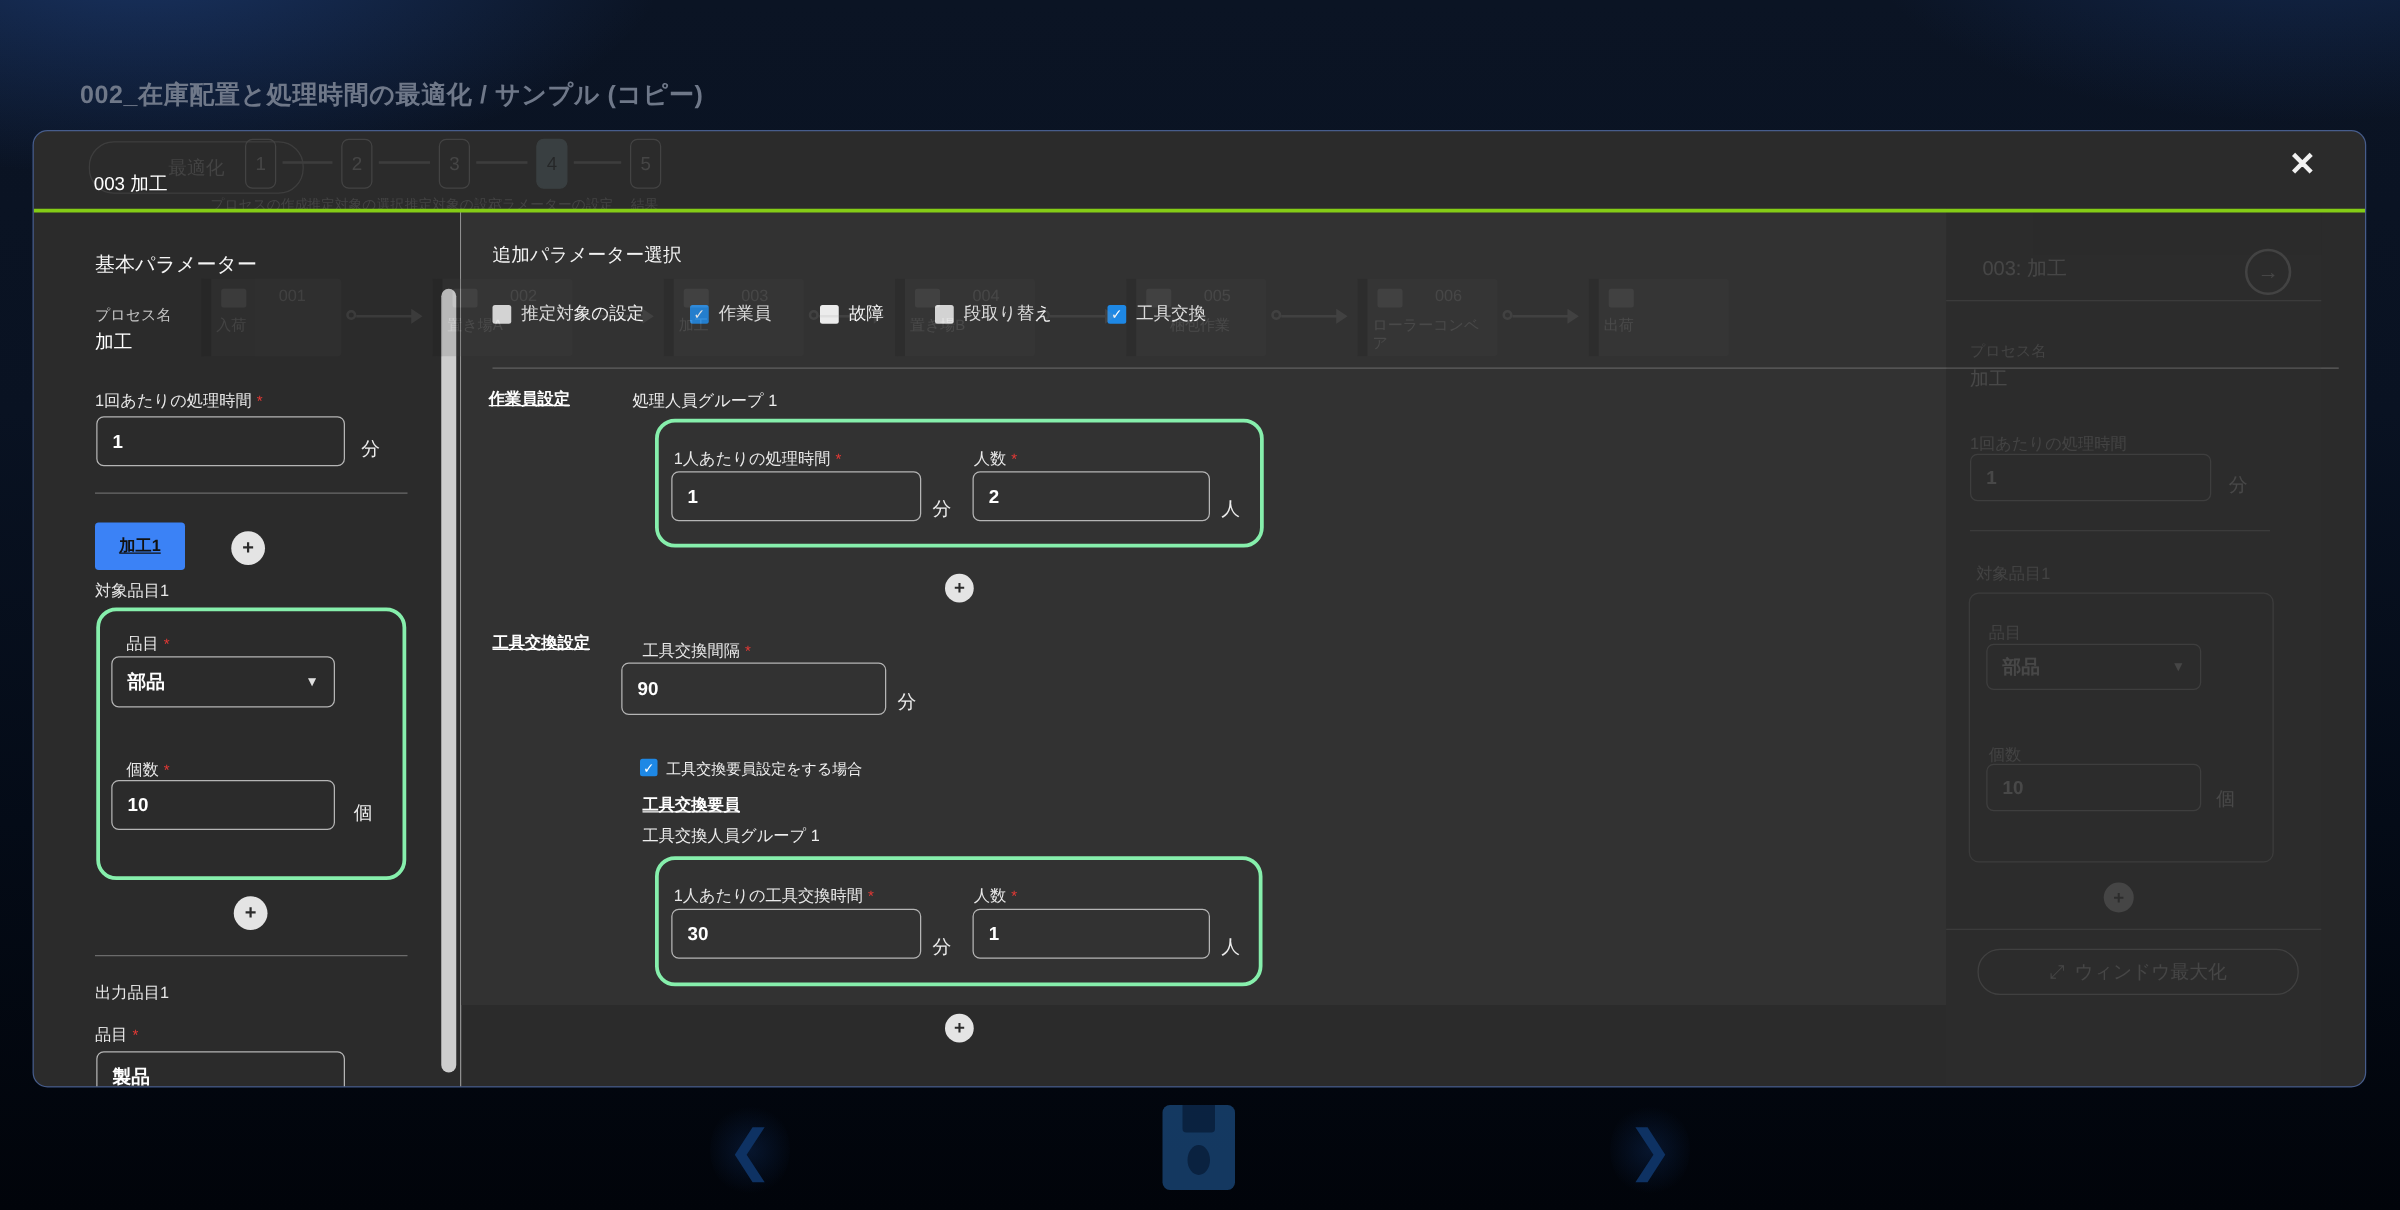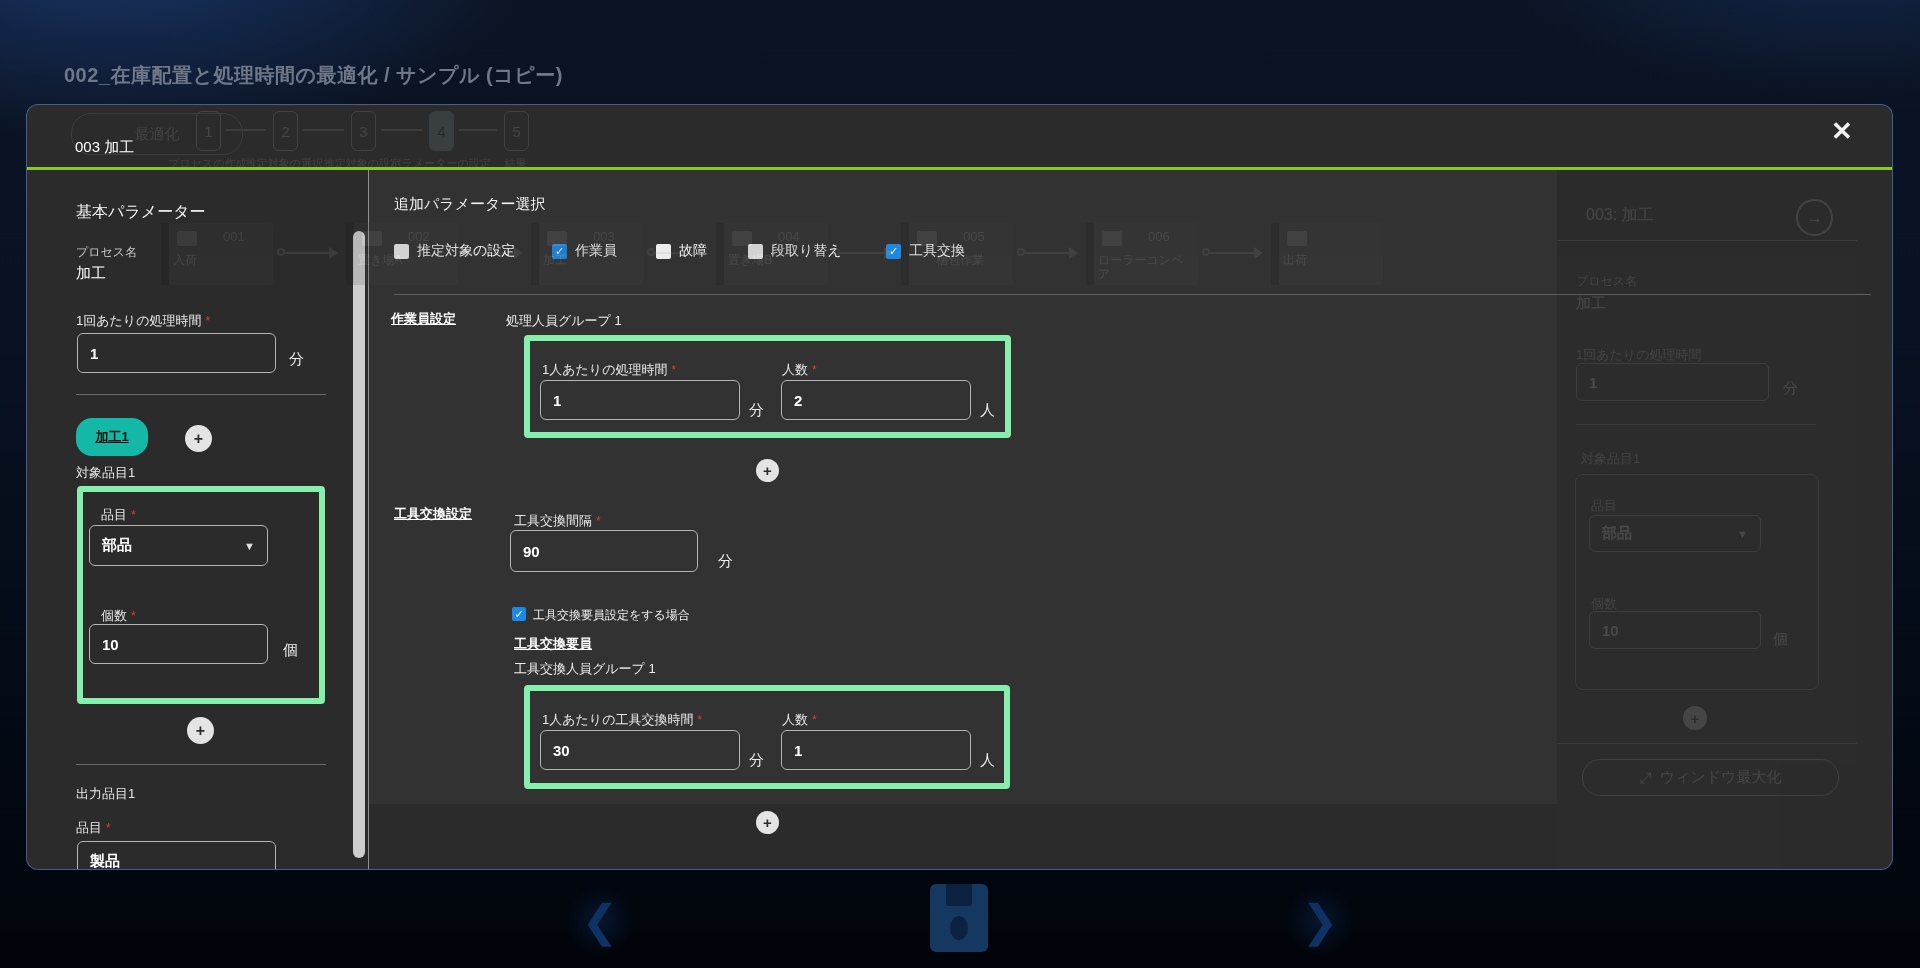--- a/index.html
+++ b/index.html
@@ -31,24 +31,24 @@
   .sidebar{position:absolute;left:0;top:0;width:342px;height:704px;border-right:1px solid #8f8f8f;box-sizing:border-box;}
   .sb-h{position:absolute;left:49px;top:35px;font-size:16px;color:#f5f5f5;}
   .mini-lbl{position:absolute;font-size:12px;color:#c4c4c4;}
   .val-lbl{position:absolute;font-size:15px;color:#fff;}
   .lbl{position:absolute;font-size:13px;color:#e8e8e8;white-space:nowrap;}
   .req{color:#e53935;margin-left:4px;font-size:12px;}
   .input{position:absolute;height:40px;border:1px solid #b5b5b5;border-radius:6px;background:transparent;color:#fff;
     font-size:15px;font-weight:700;display:flex;align-items:center;padding:0 12px;box-sizing:border-box;}
   .unit{position:absolute;font-size:14px;color:#ededed;}
   .divider-h{position:absolute;height:1px;background:#6b6b6b;}
-  .gbox{position:absolute;border:6px solid #86efac;border-radius:4px;box-sizing:border-box;}
+  .gbox{position:absolute;border:3px solid #86efac;border-radius:16px;box-sizing:border-box;}
   .plus{position:absolute;background:#e4e4e4;color:#2b2b2b;border-radius:50%;border:none;cursor:pointer;
     display:flex;align-items:center;justify-content:center;font-weight:700;}
-  .tab-chip{position:absolute;left:49px;top:251px;width:72px;height:38px;background:#14b8a6;border:none;border-radius:16px;
+  .tab-chip{position:absolute;left:49px;top:251px;width:72px;height:38px;background:#3b82f6;border:none;border-radius:3px;
     color:#111;font-size:13px;font-weight:700;text-decoration:underline;display:flex;align-items:center;justify-content:center;cursor:pointer;}
   .select{position:absolute;height:41px;border:1px solid #b5b5b5;border-radius:6px;color:#fff;font-size:15px;font-weight:700;
     display:flex;align-items:center;padding:0 12px;box-sizing:border-box;cursor:pointer;}
   .caret{margin-left:auto;font-size:11px;color:#e0e0e0;}
   .sb-scroll{position:absolute;left:326px;top:64px;width:12px;height:627px;background:#cdcdcd;border-radius:6px;z-index:3;}
 
   
   .main{position:absolute;left:342px;top:0;width:1525px;height:704px;}
   .light-panel{position:absolute;left:0;top:0;width:1188px;height:637px;background:#323232;}
   .main-h{position:absolute;left:25px;top:28px;font-size:15px;color:#f2f2f2;}
@@ -230,21 +230,21 @@
         <span class="unit" style="left:450px;top:60px;font-size:15px;">人</span>
       </div>
       <button class="plus" style="left:387px;top:292px;width:23px;height:23px;font-size:15px;">
         <span>+</span>
       </button>
 
       <div class="section-h" style="left:25px;top:338px;">工具交換設定</div>
       <div class="lbl" style="left:145px;top:345px;">
         <span>工具交換間隔</span><span class="req">*</span>
       </div>
-      <div class="input" style="left:141px;top:363px;width:188px;height:42px;">
+      <div class="input" style="left:128px;top:363px;width:212px;height:42px;">
         <span>90</span>
       </div>
       <span class="unit" style="left:349px;top:385px;font-size:15px;">分</span>
 
       <div class="small-cb" style="left:143px;top:440px;">
         <span class="cb-box on">
             <span>✓</span>
           </span>
         <span class="cb-lab">工具交換要員設定をする場合</span>
       </div>

